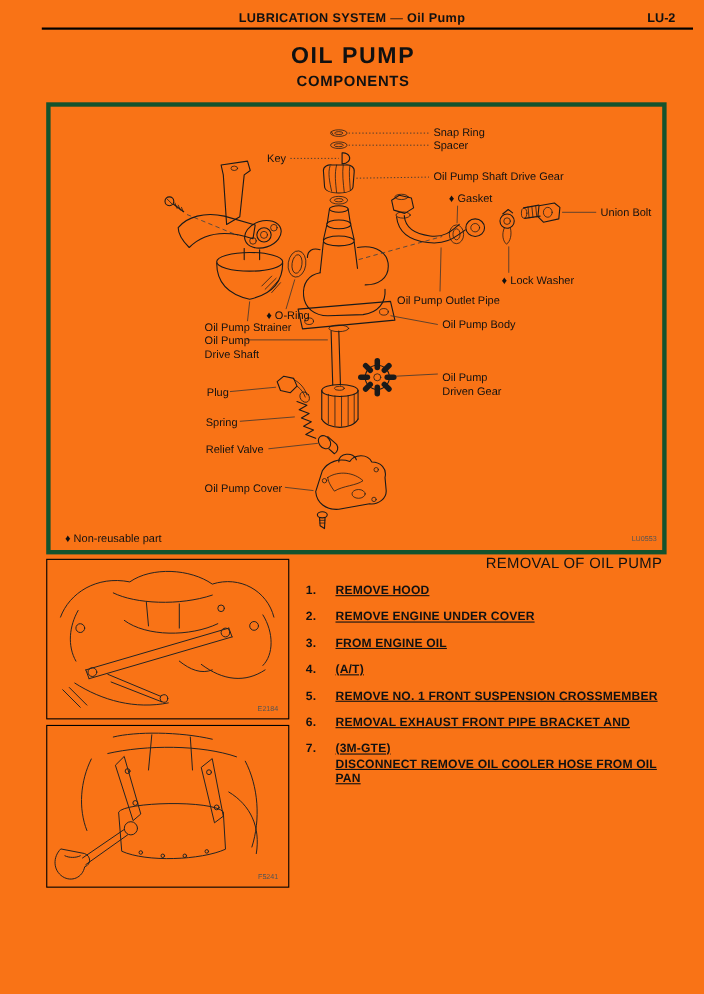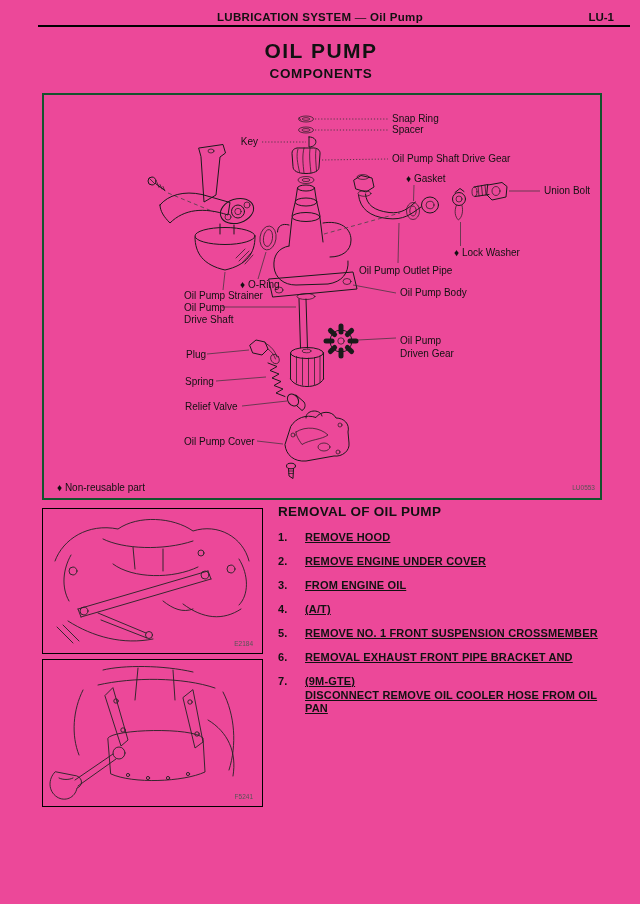--- a/index.html
+++ b/index.html
@@ -1,68 +1,68 @@
 <!DOCTYPE html>
 <html><head>
 <meta charset="utf-8">
 <style>
   html,body{margin:0;padding:0;}
   body{width:640px;height:904px;background:#e8e8e8;}
   .page{
-    position:relative;width:640px;height:904px;background:#ec4899;
+    position:relative;width:640px;height:904px;background:#f97316;
     font-family:"Liberation Sans",sans-serif;color:#111;overflow:hidden;
   }
   
   .hdr-center{position:absolute;top:11px;left:0;width:640px;text-align:center;
     font-size:11.5px;letter-spacing:.3px;}
   .hdr-center .sys{font-weight:bold;}
   .hdr-center .topic{font-weight:600;}
   .hdr-page{position:absolute;top:11px;right:26px;font-size:11.5px;font-weight:bold;}
   .hdr-rule{position:absolute;top:25px;left:38px;width:592px;height:0;
     border-top:2.5px solid #000;}
   .doc-title{position:absolute;top:39px;left:0;width:642px;text-align:center;
     font-size:21px;font-weight:bold;letter-spacing:1.5px;}
   .sec-head{position:absolute;top:66px;left:0;width:642px;text-align:center;
     font-size:13.5px;font-weight:bold;letter-spacing:.6px;}
   
   .diagram-box{position:absolute;left:42px;top:93px;width:556px;height:403px;
-    border:2px solid #14532d;}
+    border:4px solid #14532d;}
   .fig-box1{position:absolute;left:42px;top:508px;width:219px;height:144px;
     border:1px solid #000;}
   .fig-box2{position:absolute;left:42px;top:659px;width:219px;height:146px;
     border:1px solid #000;}
   svg{display:block;}
   svg text{font-family:"Liberation Sans",sans-serif;font-size:10px;fill:#111;}
   svg .code{font-size:6.5px;fill:#555;}
   svg .foot{font-size:10px;fill:#111;}
   .part{stroke:#1a1a1a;fill:none;stroke-width:1;stroke-linecap:round;stroke-linejoin:round;}
   .partthin{stroke:#1a1a1a;fill:none;stroke-width:.7;}
   .lead{stroke:#333;stroke-width:.7;fill:none;}
   .leaddot{stroke:#333;stroke-width:.8;fill:none;stroke-dasharray:1.2,1.9;}
   .dash{stroke:#444;stroke-width:.8;fill:none;stroke-dasharray:4,3;}
   .sketch{stroke:#222;fill:none;stroke-width:.9;stroke-linecap:round;stroke-linejoin:round;}
   
   .removal{position:absolute;left:278px;top:504px;width:324px;}
-  .removal-heading{font-size:13.5px;font-weight:bold;letter-spacing:.3px;margin:0 0 12px 0;}
+  .removal-heading{font-size:13.5px;font-weight:normal;letter-spacing:.3px;margin:0 0 12px 0;text-align:right;}
   .step{display:flex;margin-bottom:10.5px;font-size:11px;font-weight:bold;
     line-height:13.5px;letter-spacing:.15px;}
   .step-num{width:27px;flex:none;}
   .step-body{flex:1;text-decoration:underline;}
 </style>
 </head>
 <body>
 
 <div class="page">
 
   <div class="hdr-center">
     <span class="sys">LUBRICATION SYSTEM</span>
     <span>—</span>
     <span class="topic">Oil Pump</span>
   </div>
-  <div class="hdr-page">LU-1</div>
+  <div class="hdr-page">LU-2</div>
   <div class="hdr-rule"></div>
 
   <div class="doc-title">OIL PUMP</div>
   <div class="sec-head">COMPONENTS</div>
 
   <div class="diagram-box">
     <svg width="556" height="403" viewBox="0 0 556 403">
 
       <g class="partthin">
         <ellipse cx="262" cy="24" rx="7.5" ry="3"></ellipse>
@@ -377,20 +377,20 @@
         </div>
         <div class="step">
           <div class="step-num">6.</div>
           <div class="step-body">
             <div class="step-line">REMOVAL EXHAUST FRONT PIPE BRACKET AND</div>
           </div>
         </div>
         <div class="step">
           <div class="step-num">7.</div>
           <div class="step-body">
-            <div class="step-line">(9M-GTE)</div>
+            <div class="step-line">(3M-GTE)</div>
             <div class="step-line">DISCONNECT REMOVE OIL COOLER HOSE FROM OIL PAN</div>
           </div>
         </div>
       </div>
   </div>
 
 </div>
 
 </body></html>

